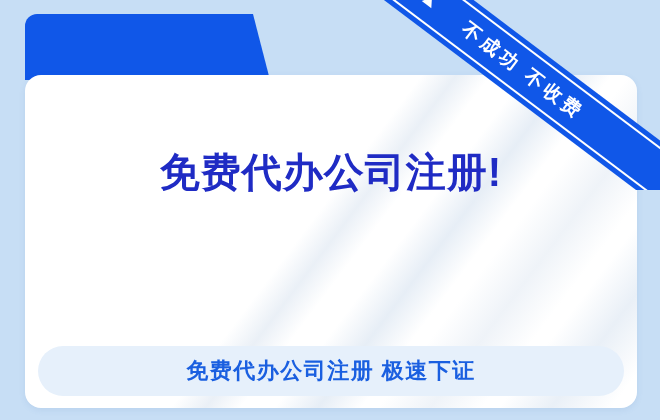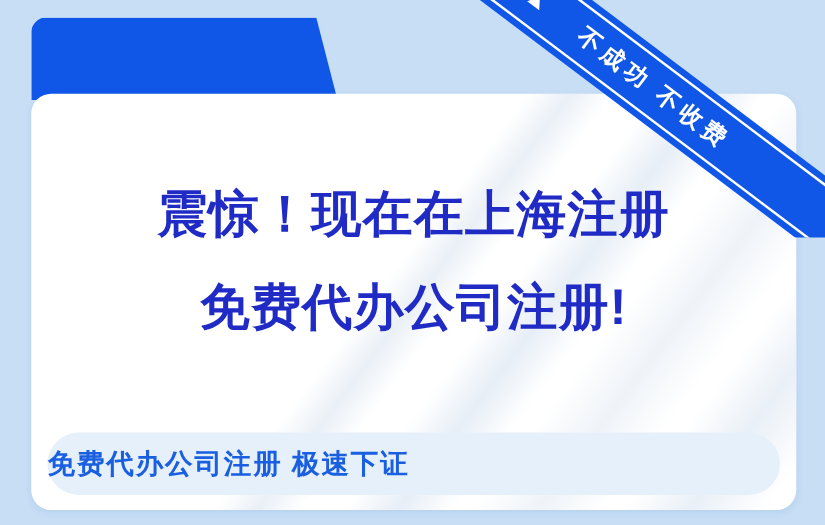--- a/index.html
+++ b/index.html
@@ -88,20 +88,21 @@
 
   
   .cta-bar {
     position:absolute;
     left:13px; bottom:12px;
     width:586px; height:50px;
     background:#e6f0fb;
     border-radius:25px;
     display:flex;
     align-items:center;
+    justify-content:center;
   }
   .cta-text {
     color:#1a5fe0;
     font-size:22px;
     font-weight:bold;
     letter-spacing:1.5px;
     white-space:nowrap;
   }
 
   
@@ -160,21 +161,20 @@
 
 <div id="stage">
 
   <div class="brand-tab"></div>
   <div class="brand-tab-label">上海壹隆</div>
 
   <div class="card">
     <div class="card-sheen"></div>
 
     <div class="headline">
-      <div>震惊！现在在上海注册</div>
       <div>免费代办公司注册!</div>
     </div>
 
     <div class="cta-bar">
       <span class="cta-text">免费代办公司注册 极速下证</span>
     </div>
   </div>
 
   <div class="ribbon-wrap">
     <div class="ribbon">

